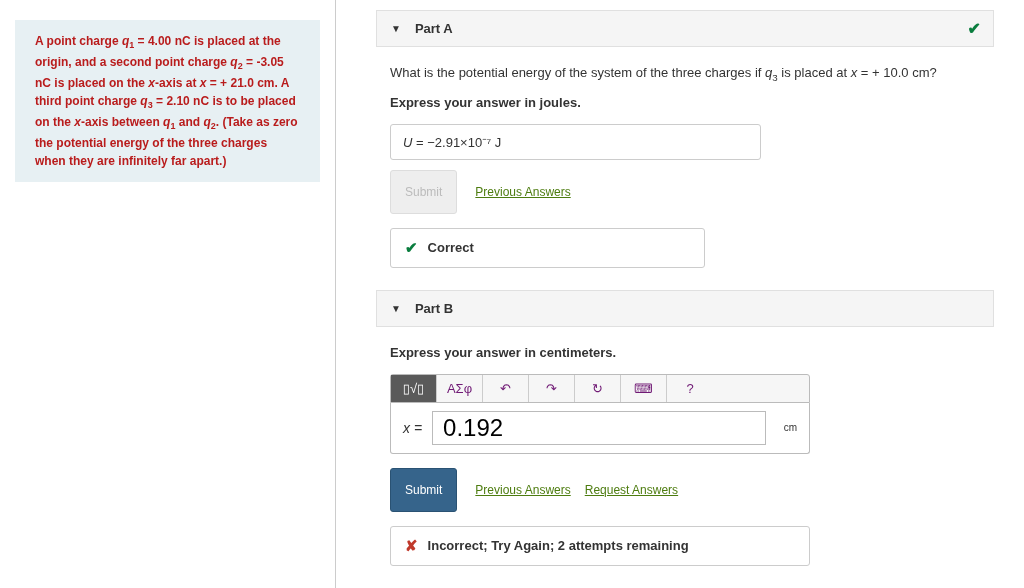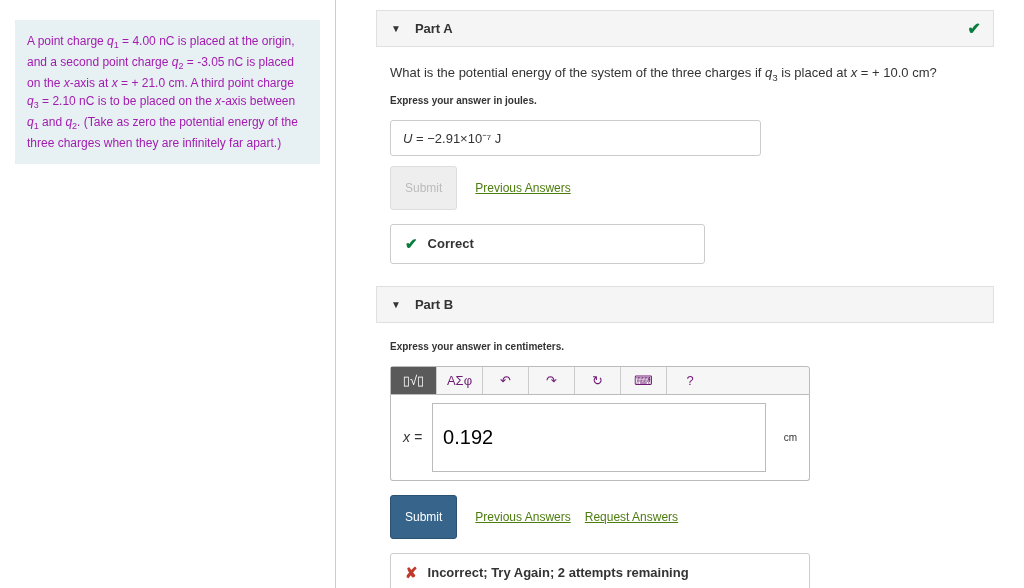--- a/index.html
+++ b/index.html
@@ -1,44 +1,44 @@
 <!DOCTYPE html>
 <html><head>
 <meta charset="utf-8">
 <style>
   * { box-sizing: border-box; margin: 0; padding: 0; }
   body { font-family: Arial, Helvetica, sans-serif; font-size: 13px; color: #333; background: #fff; width: 1024px; }
   .container { display: flex; }
   .left-panel { width: 335px; padding: 20px 15px; }
-  .problem-box { background: #e7f0f3; padding: 12px 12px; font-size: 12px; line-height: 1.5; color: #a21caf; }
+  .problem-box { background: #e7f0f3; padding: 12px 20px; font-size: 12px; line-height: 1.5; color: #b91c1c; font-weight: bold; }
   .divider { width: 1px; background: #ccc; }
   .right-panel { flex: 1; padding: 10px 30px 20px 40px; }
   .part-header { background: #f5f5f5; border: 1px solid #e0e0e0; padding: 10px 14px; margin-bottom: 18px; display: flex; align-items: center; position: relative; }
   .part-header .caret { margin-right: 14px; font-size: 10px; }
   .part-header b { font-size: 13px; }
   .checkmark-right { position: absolute; right: 12px; color: #0a7d3e; font-size: 16px; font-weight: bold; }
   .question-text { font-size: 13px; margin: 0 0 12px 14px; }
-  .instruction { font-size: 10px; font-weight: bold; margin: 0 0 14px 14px; }
+  .instruction { font-size: 13px; font-weight: bold; margin: 0 0 14px 14px; }
   .answer-box { border: 1px solid #ccc; border-radius: 3px; padding: 8px 12px; margin: 0 0 10px 14px; width: 371px; font-size: 13px; }
   .submit-row { margin: 0 0 14px 14px; display: flex; align-items: center; }
   .submit-btn { background: #eee; color: #bbb; border: 1px solid #ddd; border-radius: 3px; padding: 14px 14px; font-size: 12px; margin-right: 18px; cursor: default; }
   .submit-btn.active { background: #36648b; color: #fff; border: 1px solid #2a5273; cursor: pointer; }
   .link { color: #4d7c0f; text-decoration: underline; font-size: 12px; margin-right: 14px; cursor: pointer; }
   .feedback-box { border: 1px solid #ccc; border-radius: 3px; padding: 10px 14px; margin: 0 0 22px 14px; width: 315px; display: flex; align-items: center; font-size: 13px; }
   .feedback-box.wide { width: 420px; }
   .fb-icon { font-weight: bold; font-size: 15px; margin-right: 10px; }
   .fb-correct { color: #0a7d3e; }
   .fb-wrong { color: #c0392b; }
   .toolbar { border: 1px solid #bbb; border-radius: 3px 3px 0 0; background: #f6f6f6; margin: 0 0 0 14px; width: 420px; display: flex; }
   .toolbar .tb-btn { border-right: 1px solid #ccc; padding: 6px 0; width: 46px; text-align: center; font-size: 13px; color: #701a75; cursor: pointer; display: flex; align-items: center; justify-content: center; }
   .toolbar .tb-btn.dark { background: #5a5a5a; color: #fff; }
   .toolbar .tb-btn:last-child { border-right: none; }
   .input-row { border: 1px solid #bbb; border-top: none; border-radius: 0 0 3px 3px; margin: 0 0 14px 14px; width: 420px; display: flex; align-items: center; padding: 8px 12px; }
   .input-row .lhs { font-style: italic; margin-right: 10px; font-size: 14px; }
-  .input-row input { flex: 1; border: 1px solid #bbb; font-size: 20px; padding: 22px 10px; font-family: inherit; }
+  .input-row input { flex: 1; border: 1px solid #bbb; font-size: 24px; padding: 2px 10px; font-family: inherit; }
   .input-row .unit { margin-left: 18px; font-size: 10px; }
   .it { font-style: italic; }
   sub { font-size: 0.75em; }
 </style>
 </head>
 <body>
 
 <div class="container">
   <div class="left-panel">
     <div class="problem-box">

